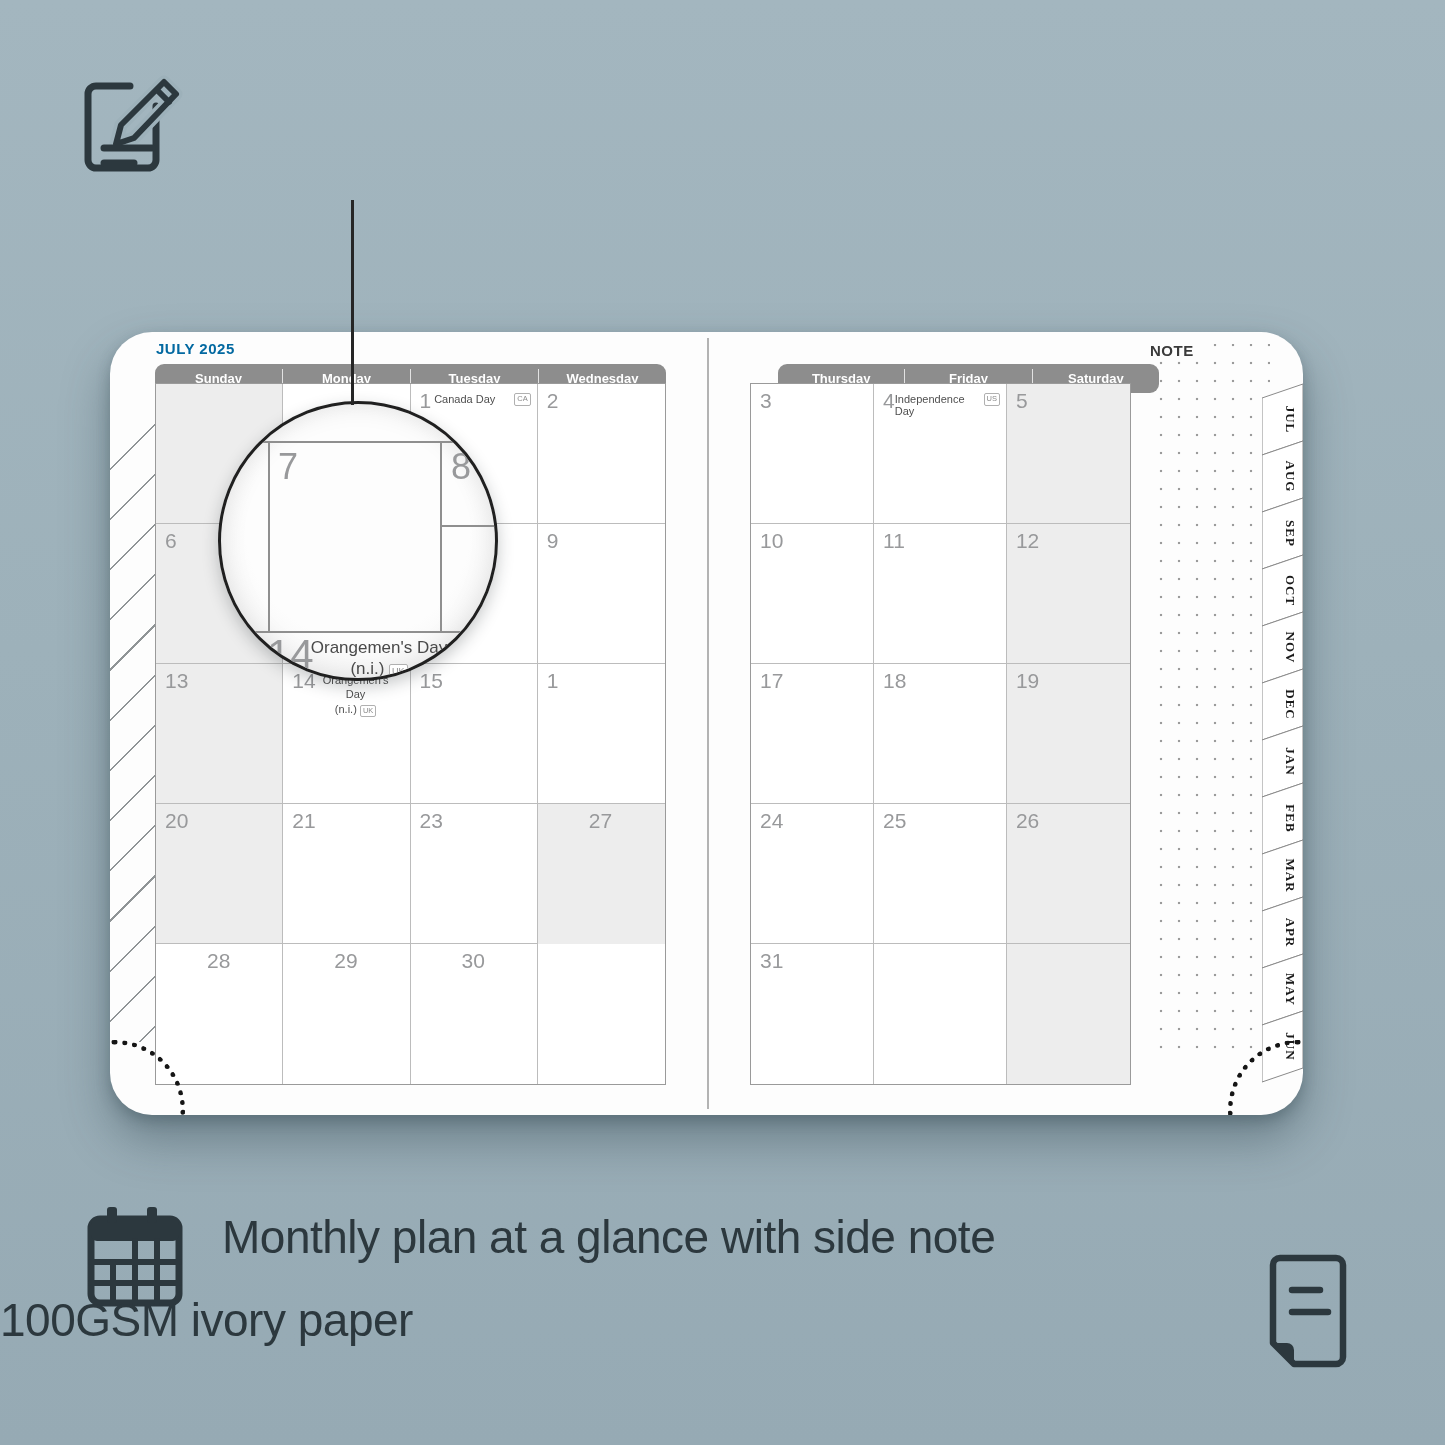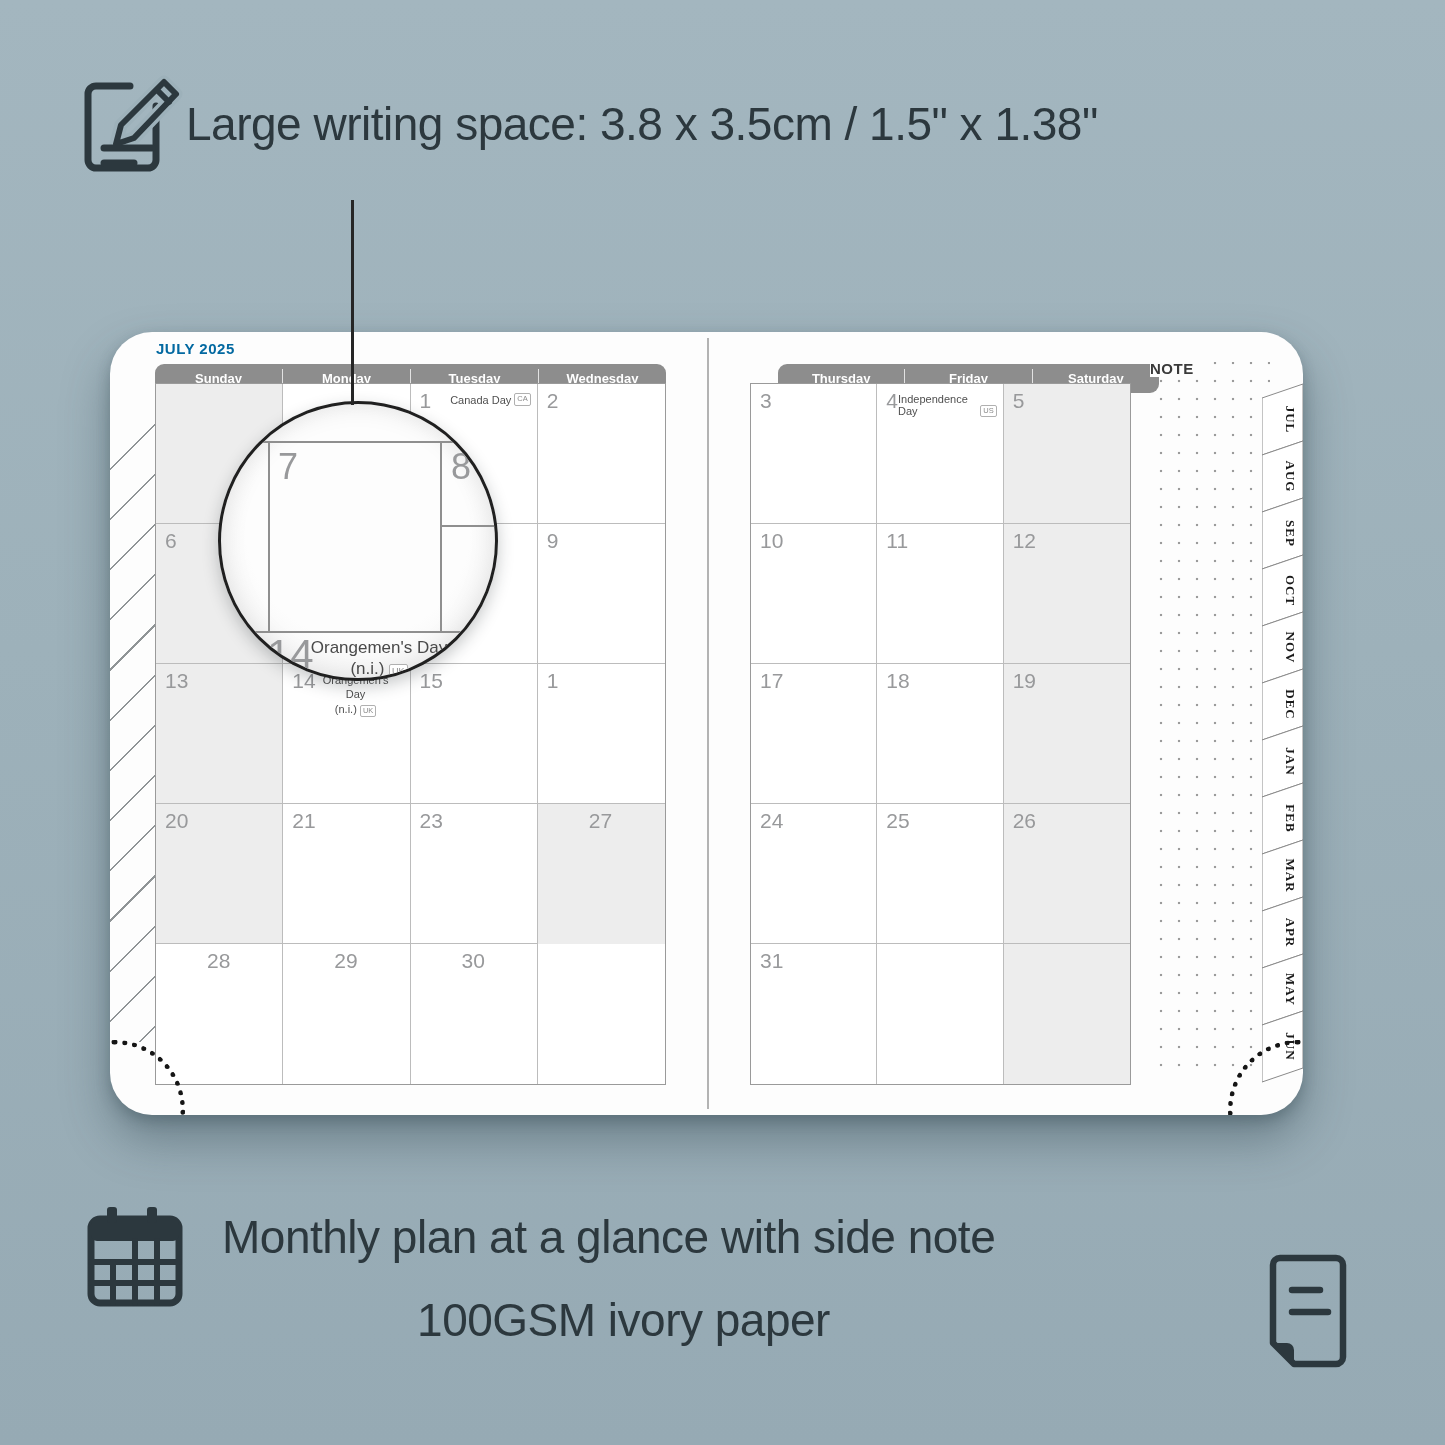--- a/index.html
+++ b/index.html
@@ -29,26 +29,26 @@
   .grid-left{left:45px;width:511px;grid-template-columns:repeat(4,1fr);}
   .grid-right{left:640px;width:381px;grid-template-columns:repeat(3,1fr);}
   .cell{border-right:1px solid #bcbcbc;border-bottom:1px solid #bcbcbc;box-sizing:border-box;background:#fff;}
   .grid-left .cell:nth-child(4n){border-right:none;}
   .grid-right .cell:nth-child(3n){border-right:none;}
   .grid-left .cell:nth-last-child(-n+4){border-bottom:none;padding-left:42px;}
   .grid-right .cell:nth-last-child(-n+3){border-bottom:none;}
   .cell.shade{background:#ededed;}
   .cellhead{display:flex;align-items:flex-start;padding:6px 6px 0 9px;}
   .dnum{font-size:21px;color:#98999b;line-height:1;}
-  .hol{margin-left:auto;display:flex;align-items:flex-end;gap:3px;font-size:11px;color:#4f4f4f;padding-top:3px;}
+  .hol{margin-left:auto;display:flex;align-items:flex-start;gap:19px;font-size:11px;color:#4f4f4f;padding-top:3px;}
   .hol2{margin-left:auto;margin-right:8px;text-align:center;font-size:11px;color:#4f4f4f;padding-top:3px;line-height:1.3;}
   .badge{display:inline-block;font-size:7.5px;color:#8a8a8a;border:1px solid #b0b0b0;border-radius:2px;
     padding:0 2px;background:#fff;line-height:1.4;}
   
-  .note-area{position:absolute;left:1038px;top:30px;width:122px;height:718px;
+  .note-area{position:absolute;left:1038px;top:12px;width:122px;height:718px;
     background-image:radial-gradient(circle,#9b9b9b 1.3px,transparent 1.6px);
     background-size:18px 18px;background-position:4px 10px;}
   .note-label{position:absolute;left:2px;top:-2px;background:#fdfdfd;padding-right:7px;
     font-size:15px;font-weight:800;color:#3a3a3a;letter-spacing:.5px;}
   .tabs-svg{position:absolute;left:1152px;top:40px;}
   
   .stitch{position:absolute;width:130px;height:130px;border:5px dotted #151515;border-radius:50%;}
   .stitch.bl{left:-65px;bottom:-65px;}
   .stitch.br{right:-65px;bottom:-65px;}
   
@@ -68,21 +68,20 @@
 
 <div class="stage">
 
   <svg class="icon-abs" style="left:78px;top:72px;" width="106" height="106" viewBox="0 0 106 106">
     <path class="icon-stroke" stroke-width="7" d="M78 34 v54 a8 8 0 0 1 -8 8 H18 a8 8 0 0 1 -8 -8 V22 a8 8 0 0 1 8 -8 h34"></path>
     <path d="M86 10 L98 22 L56 66 L38 72 L43 53 Z" fill="none" stroke="#9db1ba" stroke-width="13" stroke-linejoin="round"></path>
     <path class="icon-stroke" stroke-width="6" d="M86 10 L98 22 L56 66 L38 72 L43 53 Z"></path>
     <path class="icon-stroke" stroke-width="6" d="M79 18 L91 30"></path>
     <path class="icon-stroke" stroke-width="7" d="M26 76 H74 M26 91 H56"></path>
   </svg>
-  <div class="feature-heading h-top">Large writing space: 3.8 x 3.5cm / 1.5" x 1.38"</div>
 
   <div class="paper">
     <div class="month-title">JULY 2025</div>
     <div class="hatch"></div>
     <div class="spine"></div>
 
     <div class="hdr-bar hdr-left">
       <span>Sunday</span>
       <span>Monday</span>
       <span>Tuesday</span>
@@ -349,20 +348,20 @@
 
   <svg class="icon-abs" style="left:83px;top:1203px;" width="104" height="106" viewBox="0 0 104 106">
     <rect class="icon-stroke" stroke-width="7" x="8" y="16" width="88" height="84" rx="9"></rect>
     <rect x="8" y="16" width="88" height="22" rx="6" fill="#2c383e"></rect>
     <rect x="24" y="4" width="10" height="16" rx="3" fill="#2c383e"></rect>
     <rect x="64" y="4" width="10" height="16" rx="3" fill="#2c383e"></rect>
     <path class="icon-stroke" stroke-width="6" d="M8 59 H96 M8 80 H96"></path>
     <path class="icon-stroke" stroke-width="6" d="M30 59 V100 M52 38 V100 M74 38 V100"></path>
   </svg>
   <div class="feature-heading" style="left:222px;top:1212px;">Monthly plan at a glance with side note</div>
-  <div class="feature-heading" style="left:0;top:1295px;width:1247px;text-align:center;">100GSM ivory paper</div>
+  <div class="feature-heading" style="left:0;top:1295px;width:1247px;text-align:left;">100GSM ivory paper</div>
   <svg class="icon-abs" style="left:1262px;top:1252px;" width="86" height="118" viewBox="0 0 86 118">
     <path class="icon-stroke" stroke-width="6.5" d="M18 6 h56 a7 7 0 0 1 7 7 v92 a7 7 0 0 1 -7 7 H32 L11 91 V13 a7 7 0 0 1 7 -7 z"></path>
     <path d="M11 91 L32 112 V98 a7 7 0 0 0 -7 -7 z" fill="#2c383e"></path>
     <path class="icon-stroke" stroke-width="6.5" d="M30 38 H58 M30 60 H66"></path>
   </svg>
 
 </div>
 
 </body></html>

